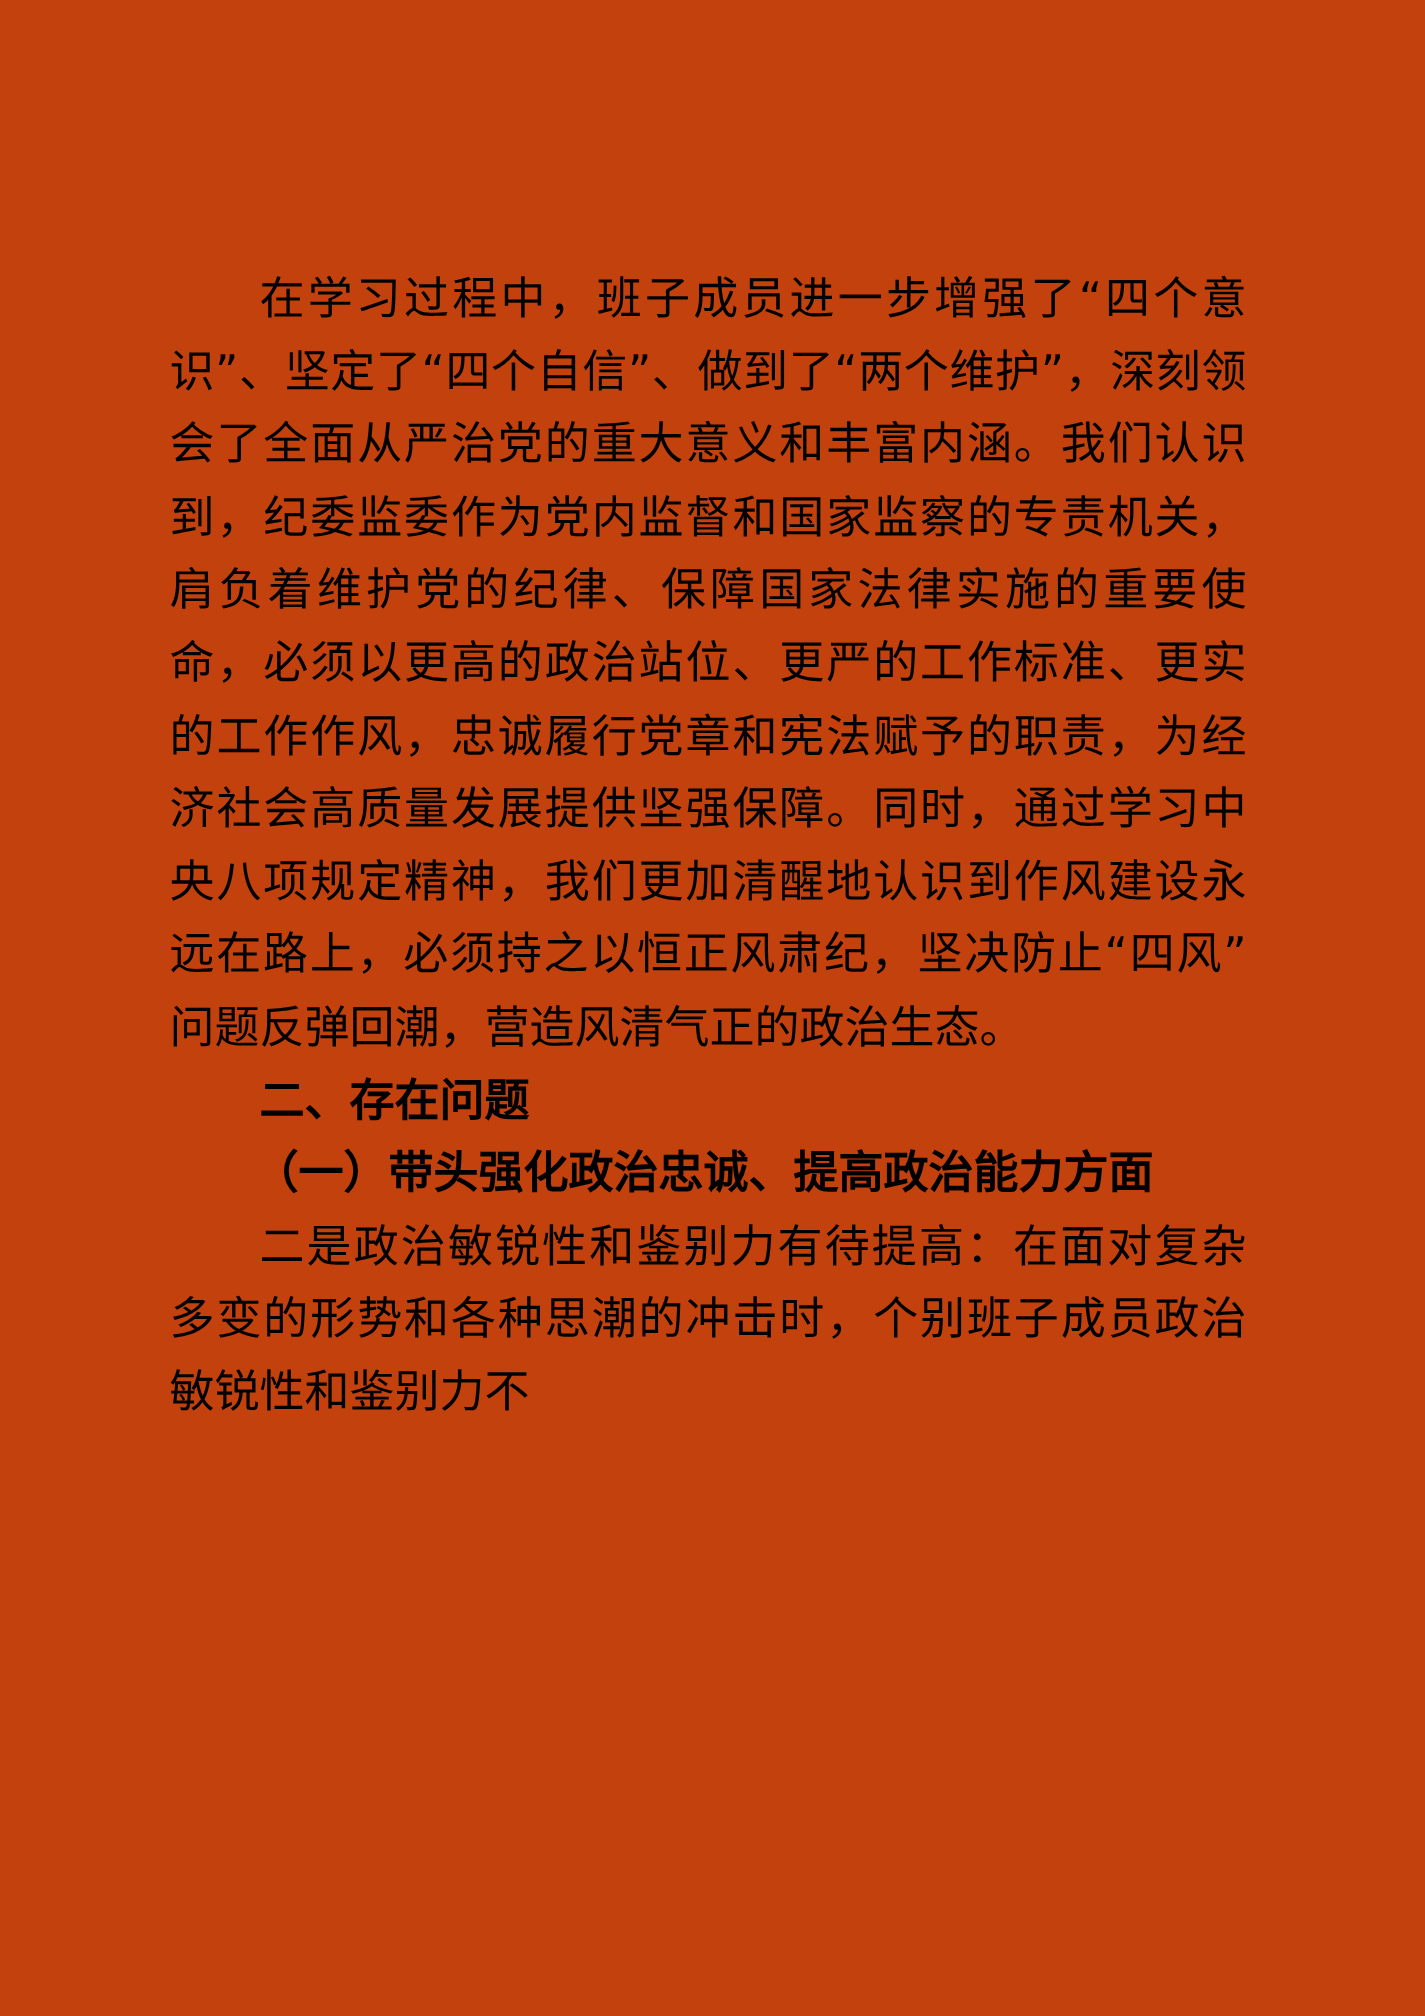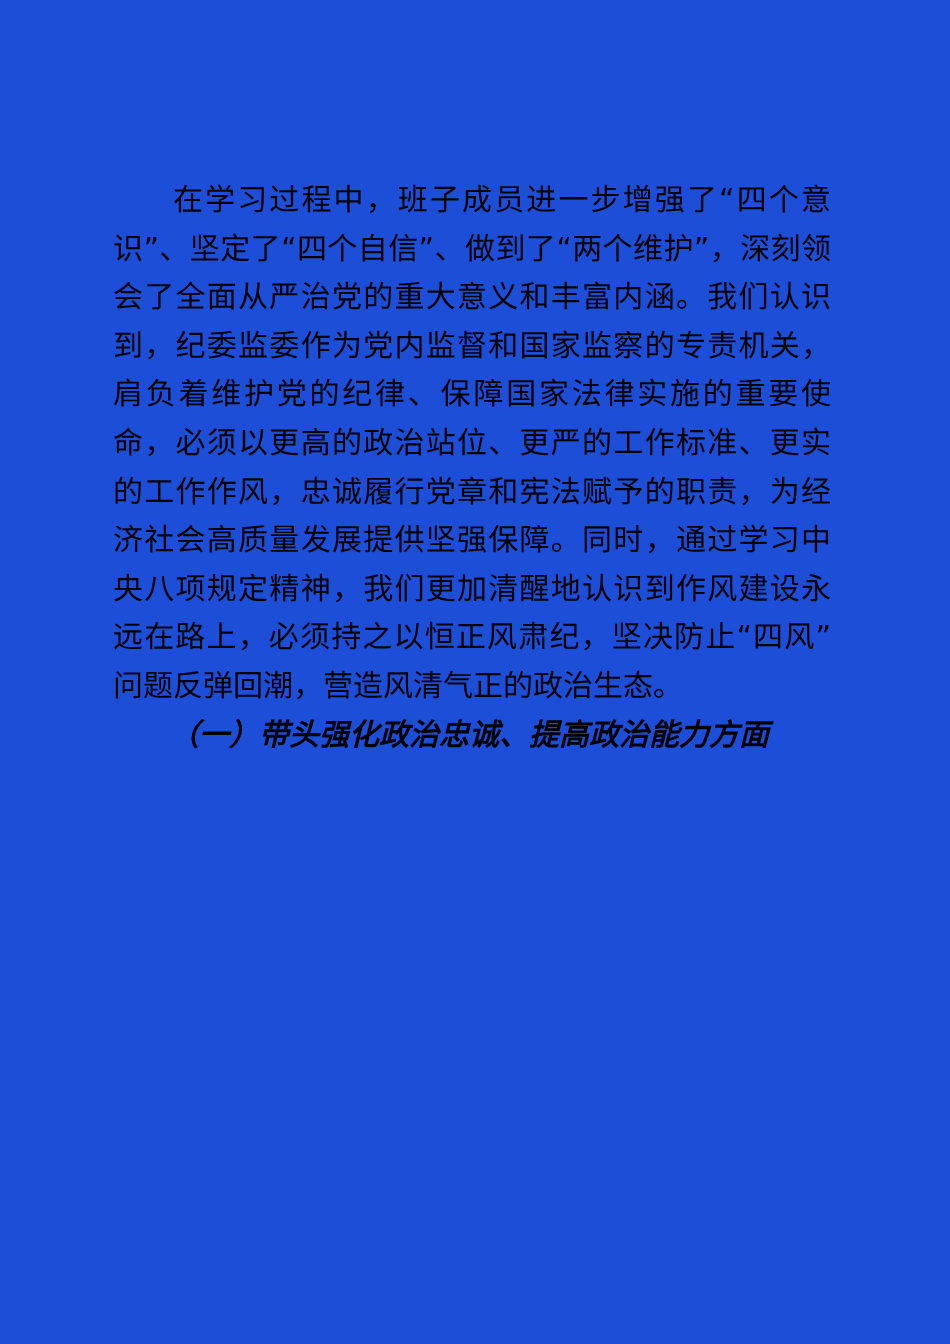--- a/index.html
+++ b/index.html
@@ -10,21 +10,21 @@
   }
 
   body {
     font-family: "DejaVu Sans", "Liberation Sans", sans-serif;
   }
 
   .page {
     position: relative;
     width: 950px;
     height: 1344px;
-    background: #1d4ed8;
+    background: #c2410c;
     overflow: hidden;
     box-sizing: border-box;
   }
 
   .page-body {
     position: absolute;
     left: 113px;
     top: 176px;
     width: 718px;
   }
@@ -54,30 +54,31 @@
     line-height: 48.6px;
     color: #000000;
     margin: 0;
     text-indent: 60px;
     text-align: left;
     white-space: nowrap;
   }
 
   .heading.sub {
     text-indent: 56px;
-    font-style: italic;
   }
 </style>
 </head>
 <body>
 
 <div class="page">
   <div class="page-body">
 
     <p class="para indent-2">在学习过程中，班子成员进一步增强了“四个意识”、坚定了“四个自信”、做到了“两个维护”，深刻领会了全面从严治党的重大意义和丰富内涵。我们认识到，纪委监委作为党内监督和国家监察的专责机关，肩负着维护党的纪律、保障国家法律实施的重要使命，必须以更高的政治站位、更严的工作标准、更实的工作作风，忠诚履行党章和宪法赋予的职责，为经济社会高质量发展提供坚强保障。同时，通过学习中央八项规定精神，我们更加清醒地认识到作风建设永远在路上，必须持之以恒正风肃纪，坚决防止“四风”问题反弹回潮，营造风清气正的政治生态。</p>
 
+    <h2 class="heading">二、存在问题</h2>
 
     <h3 class="heading sub">（一）带头强化政治忠诚、提高政治能力方面</h3>
 
 
+    <p class="para indent-2">二是政治敏锐性和鉴别力有待提高：在面对复杂多变的形势和各种思潮的冲击时，个别班子成员政治敏锐性和鉴别力不</p>
 
   </div>
 </div>
 
 </body></html>

